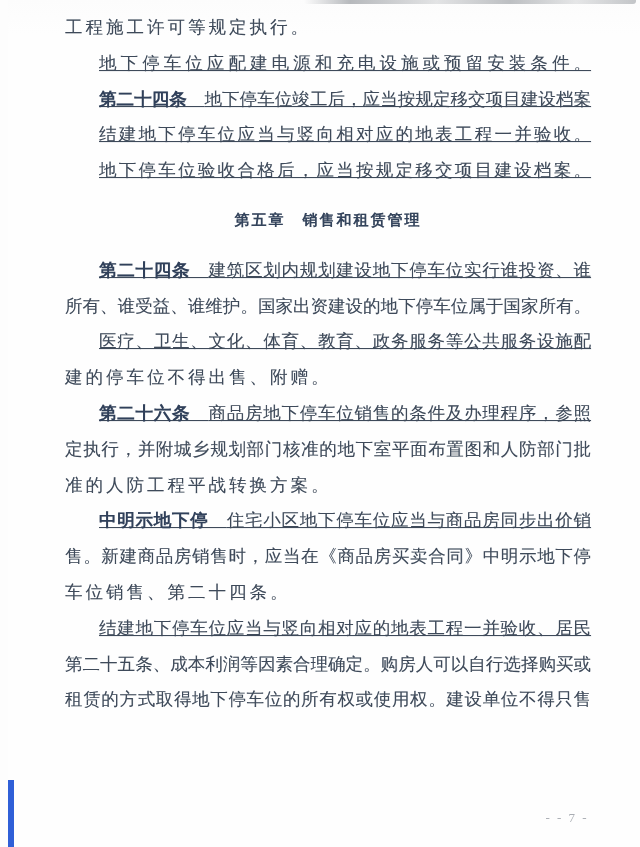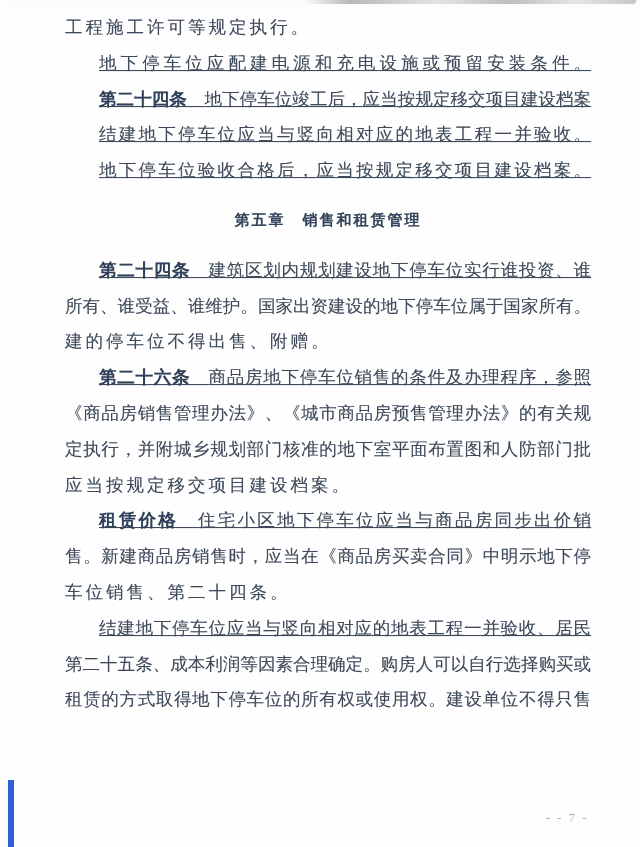--- a/index.html
+++ b/index.html
@@ -95,26 +95,26 @@
     <div class="ln end">工程施工许可等规定执行。</div>
     <div class="ln ind just">地下停车位应配建电源和充电设施或预留安装条件。</div>
     <div class="ln ind just"><b class="art">第二十四条　</b><span>地下停车位竣工后，应当按规定移交项目建设档案</span></div>
     <div class="ln ind just">结建地下停车位应当与竖向相对应的地表工程一并验收。</div>
     <div class="ln ind just">地下停车位验收合格后，应当按规定移交项目建设档案。</div>
 
     <div class="ln chapter">第五章　销售和租赁管理</div>
 
     <div class="ln ind just"><b class="art">第二十四条　</b><span>建筑区划内规划建设地下停车位实行谁投资、谁</span></div>
     <div class="ln just">所有、谁受益、谁维护。国家出资建设的地下停车位属于国家所有。</div>
+    <div class="ln ind just">医疗、卫生、文化、体育、教育、政务服务等公共服务设施配</div>
     <div class="ln end">建的停车位不得出售、附赠。</div>
     <div class="ln ind just"><b class="art">第二十六条　</b><span>商品房地下停车位销售的条件及办理程序，参照</span></div>
-    <div class="ln just">《商品房销售管理办法》、《城市商品房预售管理办法》的有关规</div>
     <div class="ln just">定执行，并附城乡规划部门核准的地下室平面布置图和人防部门批</div>
-    <div class="ln end">应当按规定移交项目建设档案。</div>
-    <div class="ln ind just"><b class="art">租赁价格　</b><span>住宅小区地下停车位应当与商品房同步出价销</span></div>
+    <div class="ln end">准的人防工程平战转换方案。</div>
+    <div class="ln ind just"><b class="art">中明示地下停　</b><span>住宅小区地下停车位应当与商品房同步出价销</span></div>
     <div class="ln just">售。新建商品房销售时，应当在《商品房买卖合同》中明示地下停</div>
     <div class="ln end">车位销售、第二十四条。</div>
     <div class="ln ind just">结建地下停车位应当与竖向相对应的地表工程一并验收、居民</div>
     <div class="ln just">第二十五条、成本利润等因素合理确定。购房人可以自行选择购买或</div>
     <div class="ln just">租赁的方式取得地下停车位的所有权或使用权。建设单位不得只售</div>
   </div>
 
   <div class="page-number">- - 7 -</div>
 
   <div class="edge-mark"></div>

